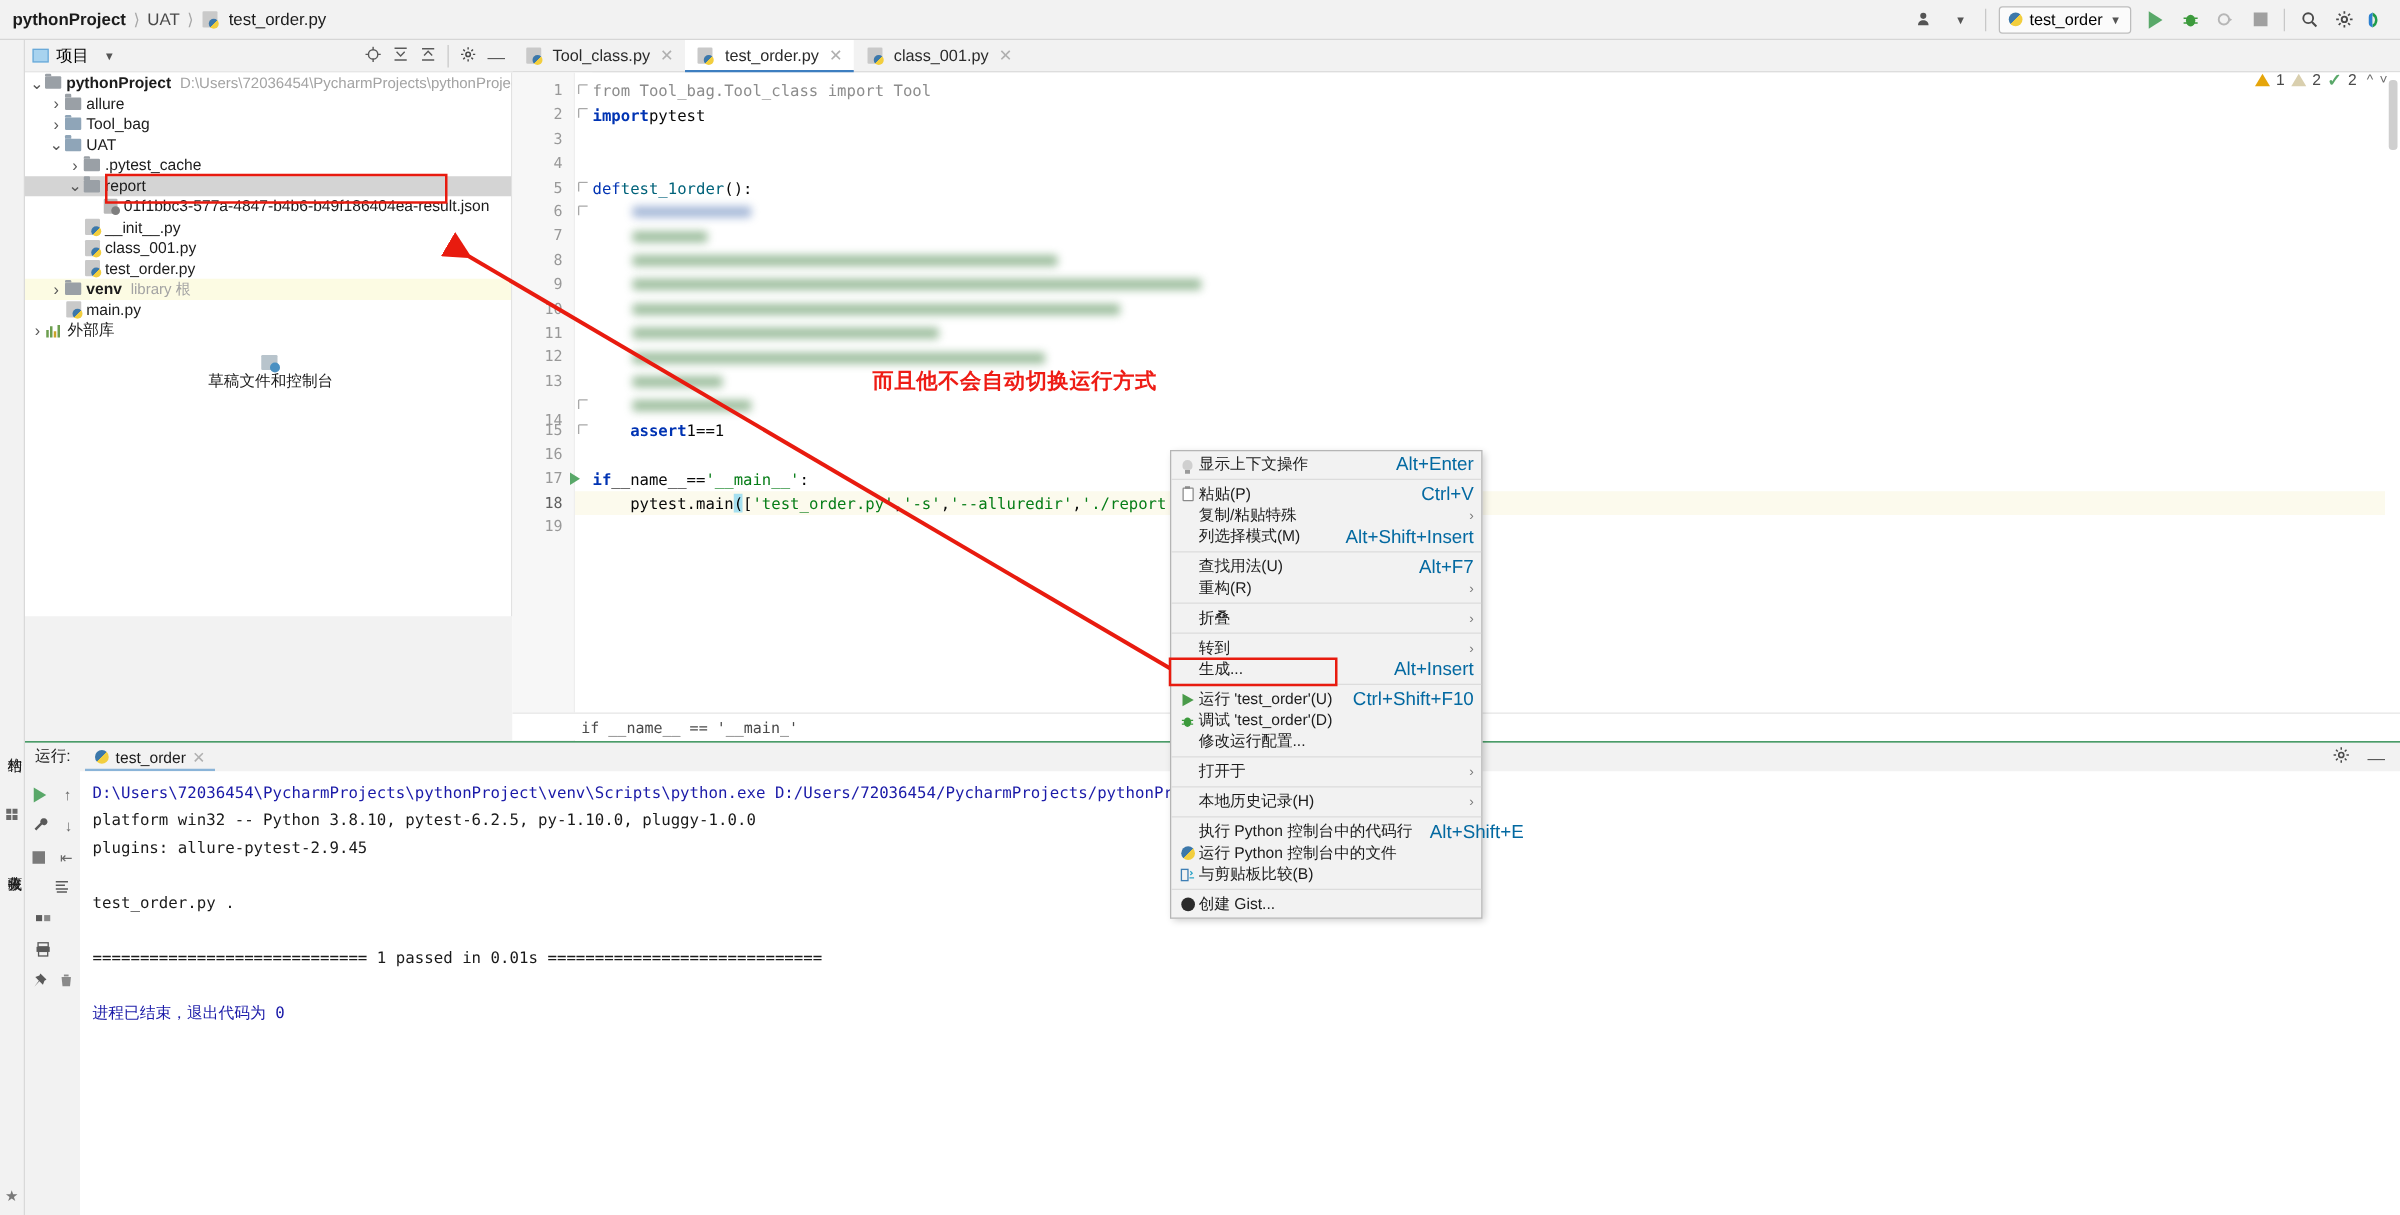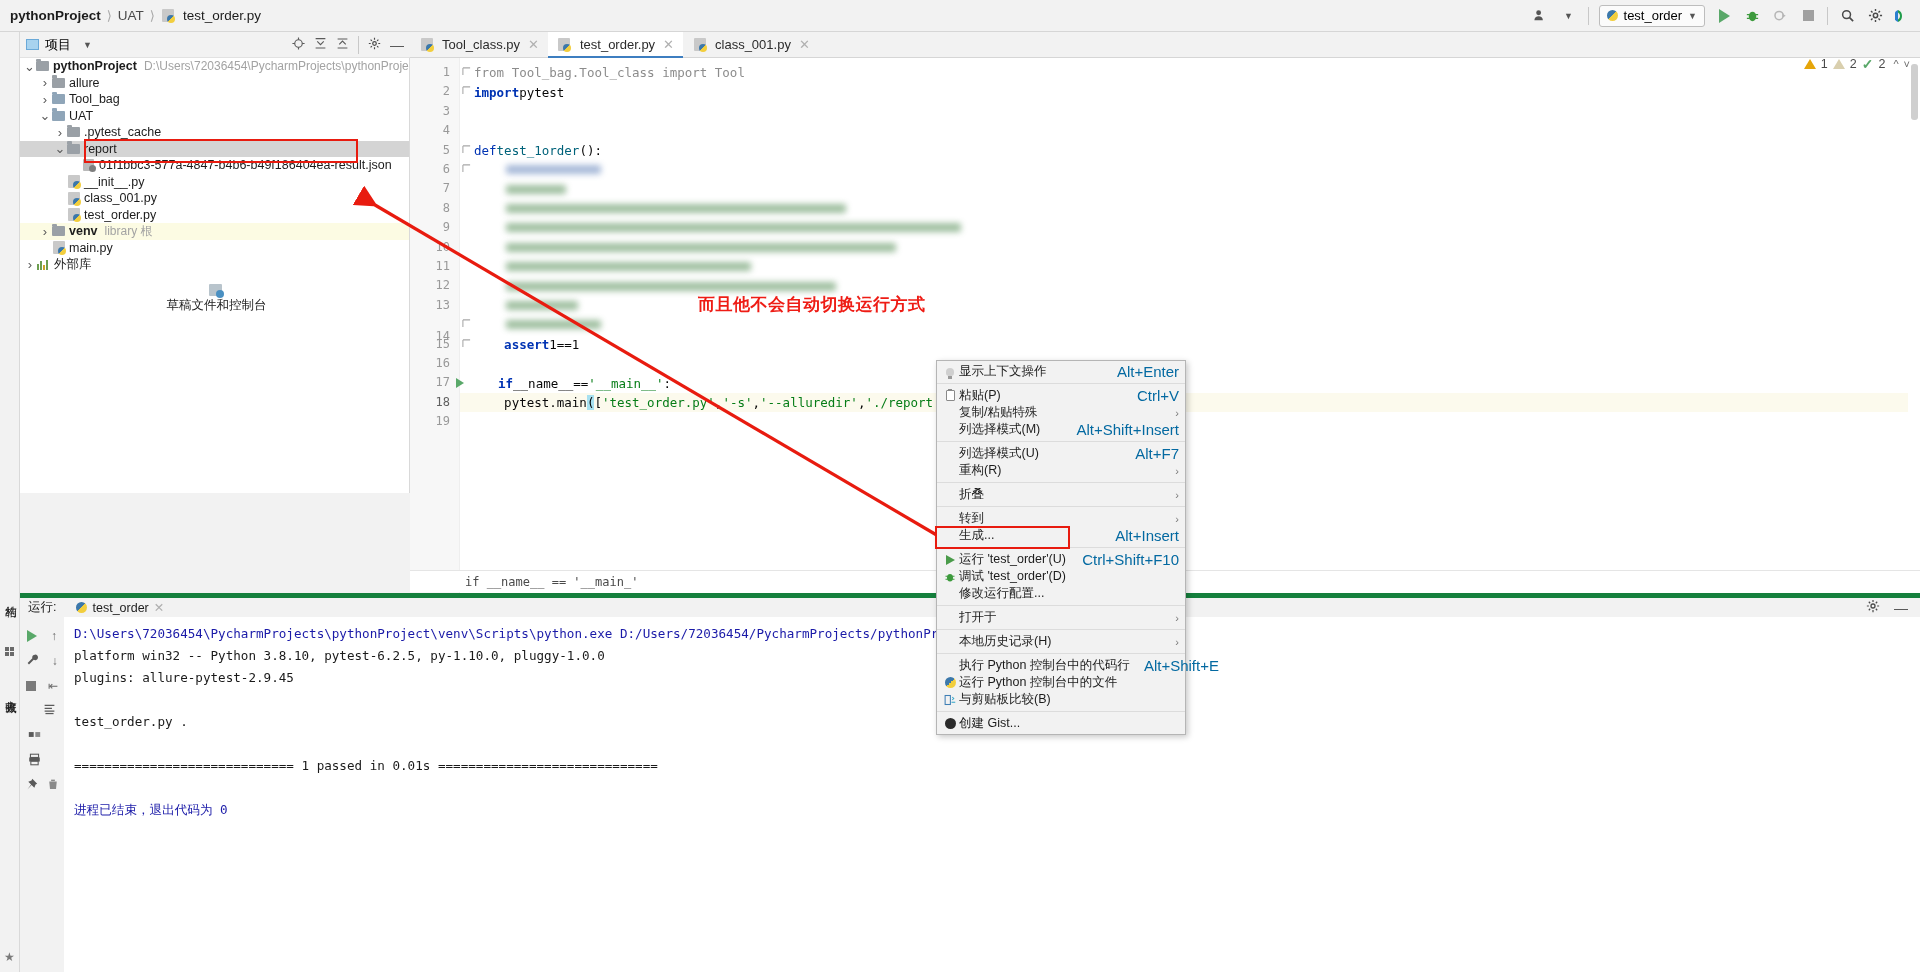--- a/index.html
+++ b/index.html
@@ -185,21 +185,21 @@
   .bulb:after{content:'';position:absolute;left:2px;bottom:-3px;width:4px;height:3px;background:#9a9a9a;}
   .clipico { width:9px;height:11px;border:1.4px solid #8a8a8a;border-radius:1px;position:relative;background:#fff;}
   .clipico:before{content:'';position:absolute;left:1.5px;top:-2.5px;width:4px;height:2.5px;background:#8a8a8a;}
   .playtri { width:0;height:0;border-left:9px solid #4a9b4a;border-top:5px solid transparent;border-bottom:5px solid transparent; }
   .pygl { width:11px;height:11px;border-radius:50%; background: linear-gradient(135deg,#3c78aa 50%, #f2ce3e 50%); }
   .ghico { width:11px;height:11px;border-radius:50%;background:#2b2b2b; }
 
   
   .runbar {
     position: absolute; left: 20px; top: 593px; width: 1900px; height: 24px;
-    background: #f2f2f2; border-top:5px solid #15803d; display:flex; align-items:center;
+    background: #f2f2f2; border-top:1px solid #15803d; display:flex; align-items:center;
     padding-left: 8px; gap: 12px;
   }
   .runbar-label { font-size: 12.5px; color:#1c1c1c; }
   .runtab {
     display:flex; align-items:center; gap:5px; height: 23px; padding: 0 8px;
     font-size: 12.5px; position: relative; color:#1c1c1c;
   }
   .runtab:after{ content:''; position:absolute; left:0;right:0;bottom:0;height:2px;background:#8ab4d8;}
   .runbar-right { margin-left:auto; display:flex; align-items:center; gap:14px; padding-right:12px; }
 
@@ -563,21 +563,21 @@
         </div>
         <div class="lnum" style="top: 278.6px; left: 0px;">15</div>
         <div class="fold-mark" style="top: 280.6px;"><svg width="9" height="9" viewBox="0 0 10 10">
             <path d="M1 1h8M1 1v8" stroke="#a8a8a8" stroke-width="1.2" fill="none"></path>
           </svg></div>
         <div class="cl" style="position: absolute; left: 64px; right: 0px; top: 276.6px;">&nbsp;&nbsp;&nbsp;&nbsp;<span class="tok-kw">assert</span> <span class="tok-plain">1==1</span></div>
         <div class="lnum" style="top: 298px; left: 0px;">16</div>
         <div class="cl" style="position: absolute; left: 64px; right: 0px; top: 296px;"></div>
         <div class="lnum" style="top: 317.4px; left: 0px;">17</div>
         <div style="position: absolute; left: 46px; top: 320.4px; width: 0px; height: 0px; border-left: 8px solid rgb(89, 168, 105); border-top: 5px solid transparent; border-bottom: 5px solid transparent;"></div>
-        <div class="cl" style="position: absolute; left: 64px; right: 0px; top: 315.4px; margin-left: 24px;">
+        <div class="cl" style="position: absolute; left: 64px; right: 0px; top: 315.4px;">
           <span class="tok-kw">if</span> 
           <span class="tok-plain">__name__</span> 
           <span class="tok-plain">==</span> 
           <span class="tok-str">'__main__'</span>
           <span class="tok-plain">:</span>
         </div>
         <div class="hlline" style="top: 334.8px;"></div>
         <div class="lnum cur" style="top: 336.8px; left: 0px;">18</div>
         <div class="cl" style="position: absolute; left: 64px; right: 0px; top: 334.8px;">&nbsp;&nbsp;&nbsp;&nbsp;<span class="tok-plain">pytest.main</span><span class="tok-sel">(</span><span class="tok-plain">[</span><span class="tok-str">'test_order.py'</span><span class="tok-plain">, </span><span class="tok-str">'-s'</span><span class="tok-plain">, </span><span class="tok-str">'--alluredir'</span><span class="tok-plain">, </span><span class="tok-str">'./report'</span><span class="tok-plain">]</span><span class="tok-sel">)</span></div>
         <div class="lnum" style="top: 356.2px; left: 0px;">19</div>
@@ -636,21 +636,21 @@
         <span class="mchev">›</span>
       </div>
       <div class="mi">
         <span class="mico"></span>
         <span class="mlabel">列选择模式(M)</span>
         <span class="mkey">Alt+Shift+Insert</span>
       </div>
       <div class="msep"></div>
       <div class="mi">
         <span class="mico"></span>
-        <span class="mlabel">列选择模式(U)</span>
+        <span class="mlabel">查找用法(U)</span>
         <span class="mkey">Alt+F7</span>
       </div>
       <div class="mi">
         <span class="mico"></span>
         <span class="mlabel">重构(R)</span>
         <span class="mchev">›</span>
       </div>
       <div class="msep"></div>
       <div class="mi">
         <span class="mico"></span>

